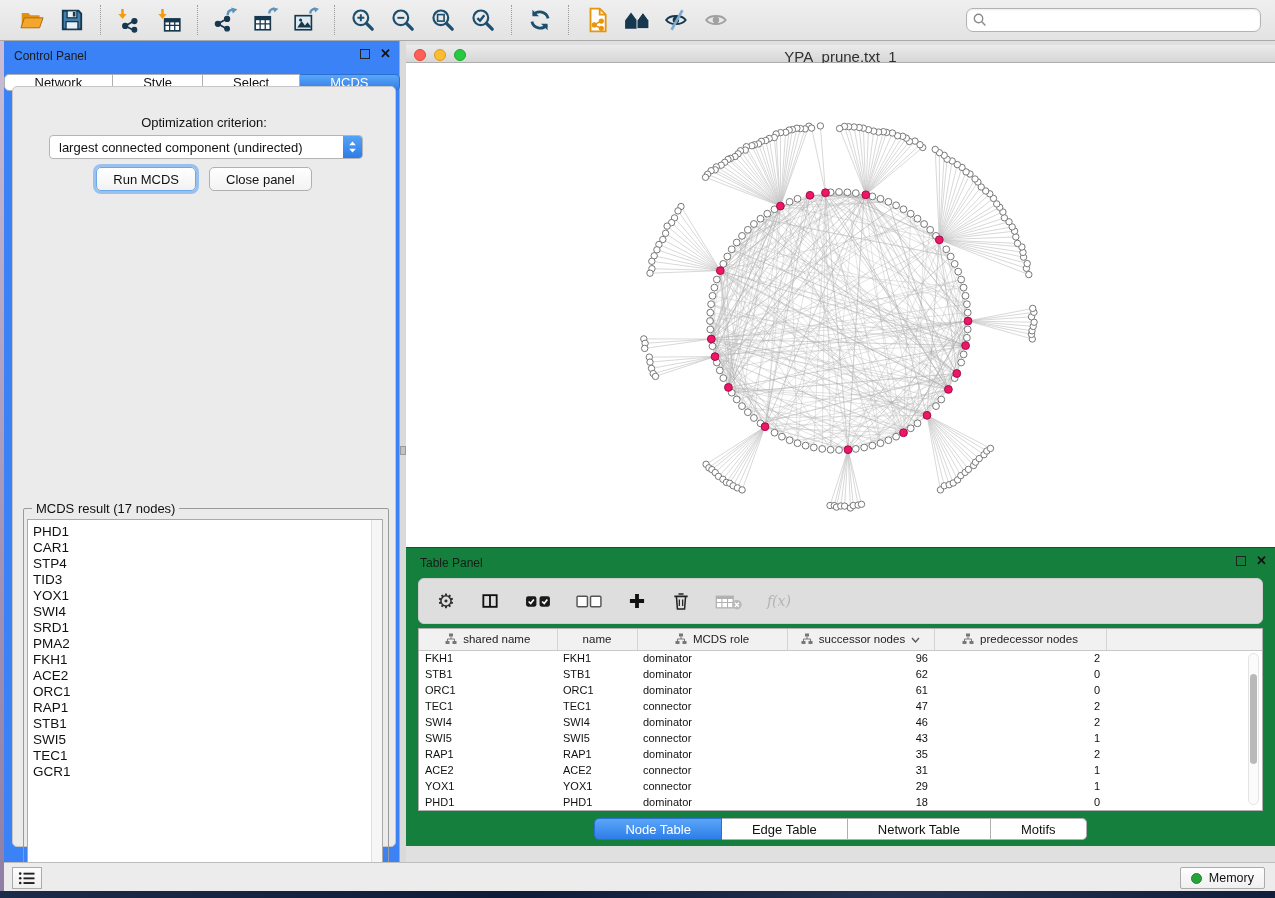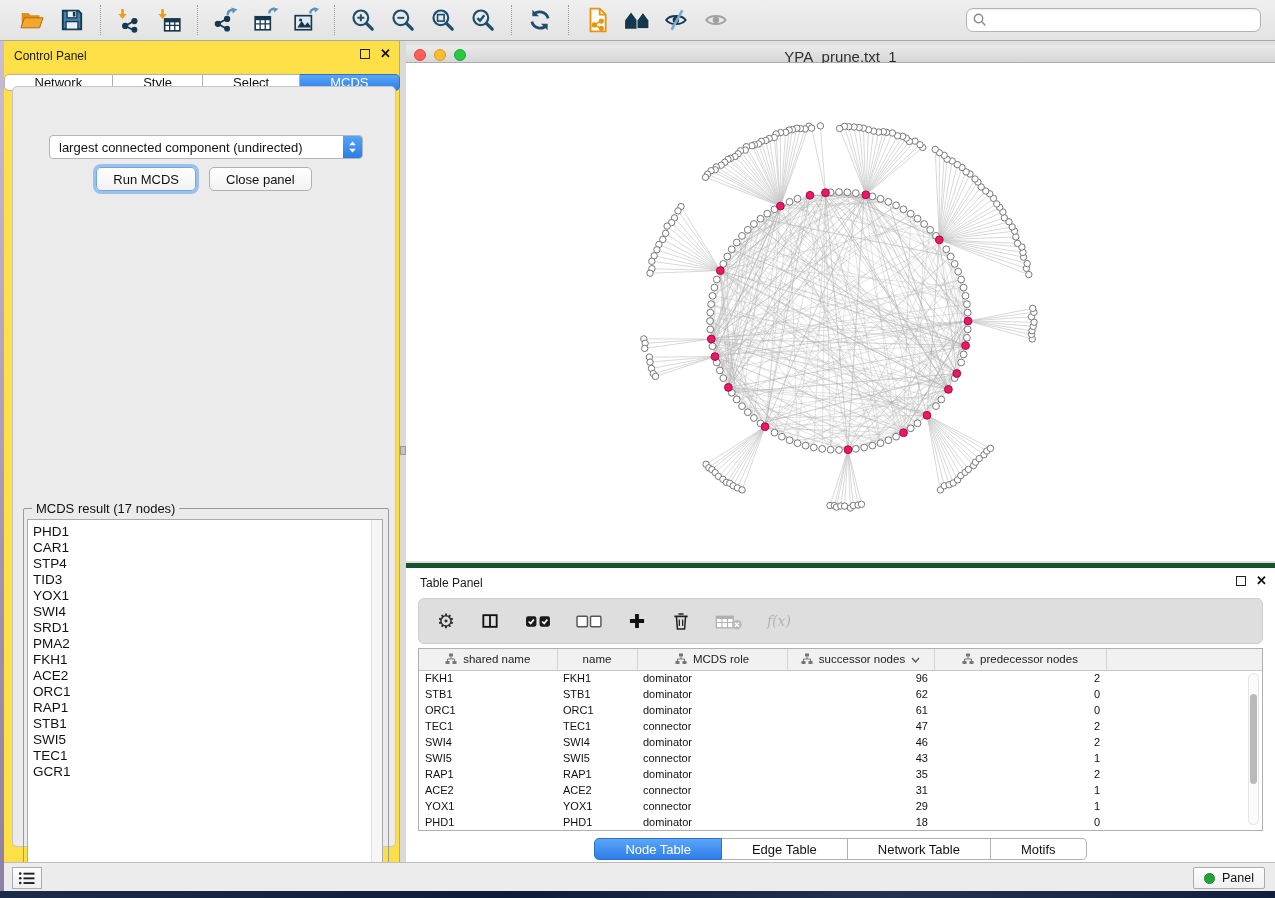--- a/index.html
+++ b/index.html
@@ -24,21 +24,21 @@
   .tb-btn.disabled { opacity:.9; }
   .tb-spacer { flex:1; }
   .search-wrap { position:relative; width:295px; height:24px; margin-right:6px; }
   .search-wrap input { width:100%; height:100%; border:1px solid #b3b3b3; border-radius:7px;
     background:#fff; padding:0 8px 0 26px; font-size:12px; outline:none;
     font-family:"Liberation Sans", sans-serif; box-shadow:inset 0 1px 2px rgba(0,0,0,.08); }
   .search-icon { position:absolute; left:6px; top:4px; width:16px; height:16px; }
 
   
   .control-panel { position:absolute; left:4px; top:41px; width:396px; height:821px;
-    background:#fde047; border-right:1px solid #a8a8a8; }
+    background:#3b82f6; border-right:1px solid #a8a8a8; }
   .cp-header { position:absolute; left:0; top:0; width:100%; height:28px; }
   .cp-title { position:absolute; left:10px; top:8px; font-size:12px; color:#1a1a1a; }
   .panel-btns { position:absolute; right:8px; top:8px; display:flex; gap:10px; align-items:center; }
   .float-icon { width:10px; height:10px; border:1.6px solid #222; display:inline-block; cursor:pointer; }
   .close-icon { font-size:13px; font-weight:bold; color:#111; line-height:10px; cursor:pointer; }
 
   .seg { display:flex; height:22px; }
   .seg-btn { font-size:13px; padding:0 30px; background:#fff; border:1px solid #b0b0b0; border-left:none;
     color:#111; cursor:pointer; font-family:"Liberation Sans", sans-serif; }
   .seg-btn:first-child { border-left:1px solid #b0b0b0; border-radius:5px 0 0 5px; }
@@ -84,22 +84,22 @@
   .light { width:12px; height:12px; border-radius:50%; cursor:pointer; }
   .light.red { background:#ff5f57; border:1px solid #e0443e; }
   .light.yellow { background:#febc2e; border:1px solid #d89c1f; }
   .light.green { background:#28c840; border:1px solid #1ea62f; }
   .net-title { position:absolute; left:0; top:3px; width:100%; text-align:center;
     font-size:15px; color:#303030; }
   .net-canvas { position:absolute; left:0; top:22px; width:869px; height:498px; background:#fff; }
   .net-canvas svg { display:block; }
 
   
-  .table-panel { position:absolute; left:0; top:522px; width:869px; height:299px; background:#ffffff;
-    border-top:5px solid #14532d; }
+  .table-panel { position:absolute; left:0; top:506px; width:869px; height:299px; background:#15803d;
+    border-top:1px solid #14532d; }
   .tp-title { position:absolute; left:14px; top:8px; font-size:12px; color:#1a1a1a; }
   .tp-toolbar { position:absolute; left:12px; top:30px; width:845px; height:46px;
     background:#dedede; border:1px solid #cdcdcd; border-radius:6px;
     display:flex; align-items:center; gap:20px; padding:0 16px; }
   .tpb-btn { border:none; background:transparent; cursor:pointer; display:flex; align-items:center; padding:2px; }
   .tpb-btn .uni { font-size:20px; color:#2e2e2e; line-height:22px; }
   .tpb-btn.disabled { cursor:default; }
   .fx-label { font-family:"DejaVu Serif", serif; font-style:italic; font-size:14px; color:#b3b3b3; }
 
   .node-table-wrap { position:absolute; left:12px; top:80px; width:845px; height:183px;
@@ -309,20 +309,21 @@
         <span class="close-icon">✕</span>
       </span>
     </div>
     <div class="cp-tabs">
         <button class="seg-btn">Network</button>
         <button class="seg-btn">Style</button>
         <button class="seg-btn">Select</button>
         <button class="seg-btn active">MCDS</button>
       </div>
     <div class="cp-content">
+      <div class="opt-label">Optimization criterion:</div>
       <div class="opt-select">
         <span class="val">largest connected component (undirected)</span>
         <span class="opt-stepper">
           <svg width="9" height="14" viewBox="0 0 9 14">
               <path d="M1.2 5.2L4.5 1.6l3.3 3.6z" fill="#fff"></path>
               <path d="M1.2 8.8l3.3 3.6 3.3-3.6z" fill="#fff"></path>
             </svg>
         </span>
       </div>
       <div class="btn-row">
@@ -1319,16 +1320,16 @@
         <circle cx="2.2" cy="2.6" r="1.3" fill="#222"></circle>
           <rect x="5.5" y="1.7" width="11" height="1.9" fill="#222"></rect>
         <circle cx="2.2" cy="7.3" r="1.3" fill="#222"></circle>
           <rect x="5.5" y="6.4" width="11" height="1.9" fill="#222"></rect>
         <circle cx="2.2" cy="12" r="1.3" fill="#222"></circle>
           <rect x="5.5" y="11.1" width="11" height="1.9" fill="#222"></rect>
       </svg>
     </button>
     <button class="memory-btn">
       <span class="mem-dot"></span>
-      <span>Panel</span>
+      <span>Memory</span>
     </button>
   </div>
 </div>
 
 </body></html>

